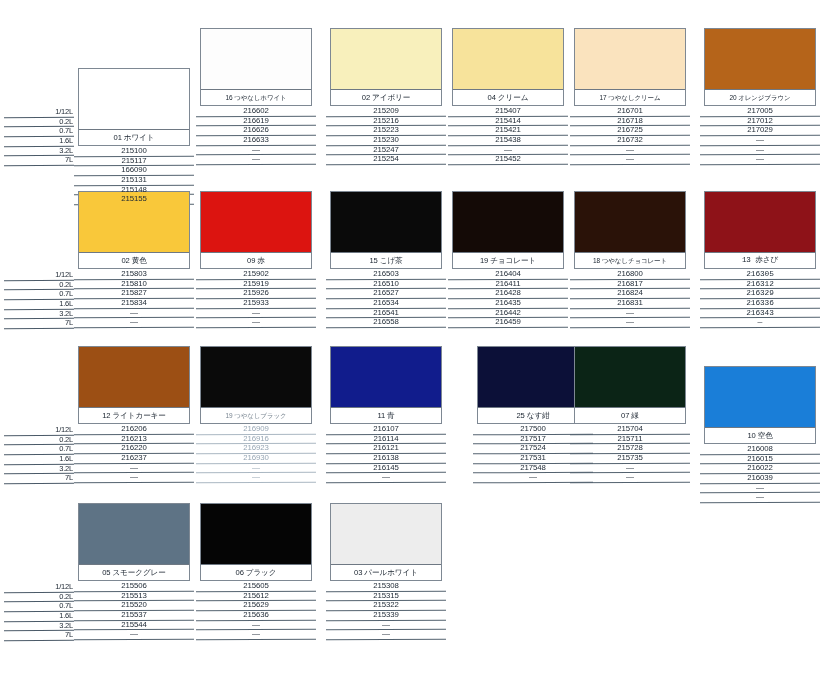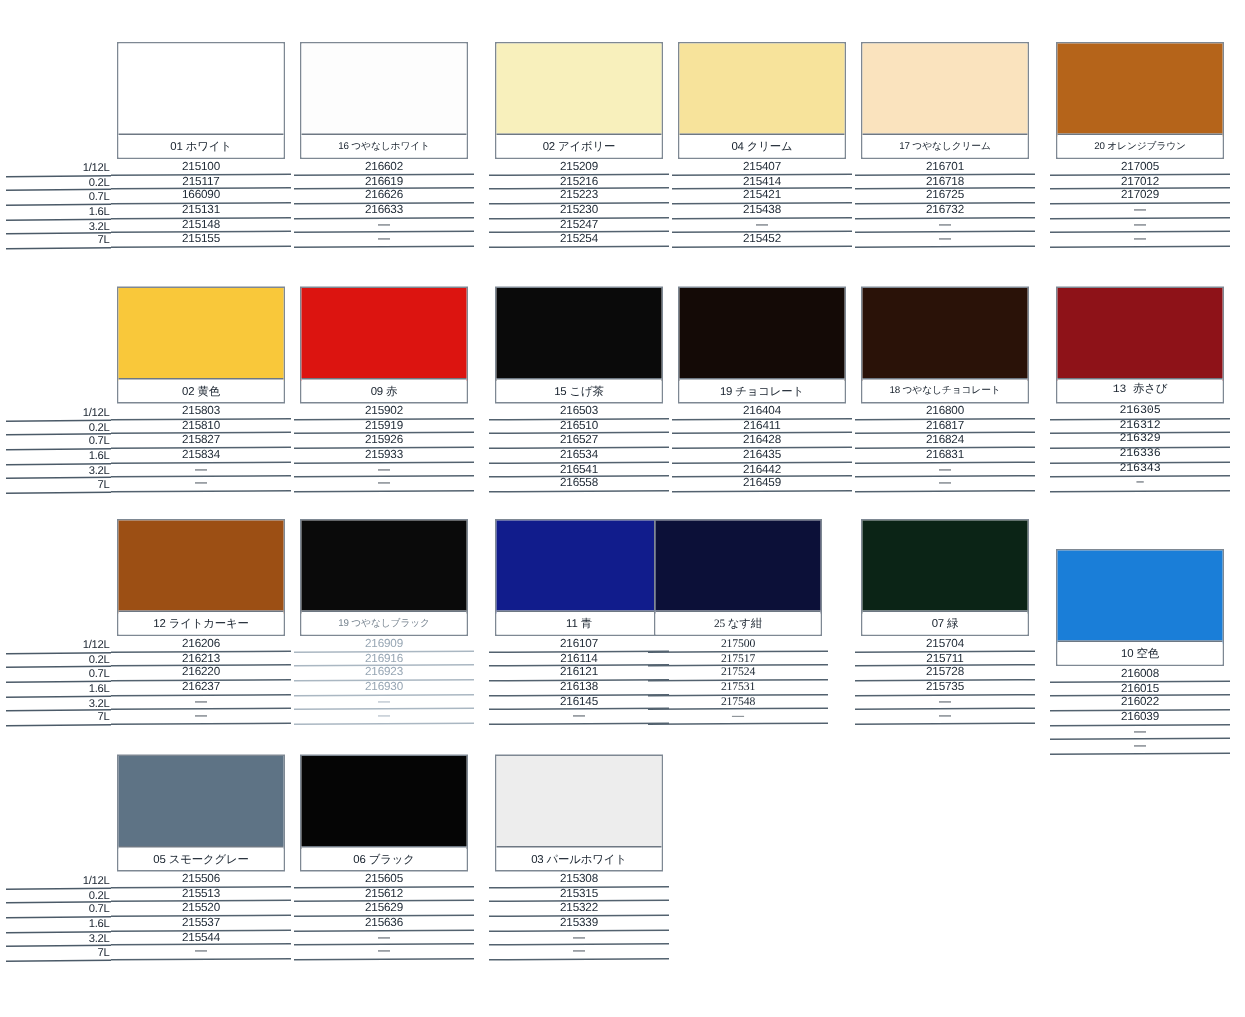--- a/index.html
+++ b/index.html
@@ -131,21 +131,21 @@
 <div id="chart-sheet">
     <div class="color-row" style="position: absolute; left: 0px; top: 20px; width: 830px;">
       <div class="row-labels">
         <div class="row-label-line"><div class="rl-rule"></div><span class="rl-text">1/12L</span></div>
         <div class="row-label-line"><div class="rl-rule"></div><span class="rl-text">0.2L</span></div>
         <div class="row-label-line"><div class="rl-rule"></div><span class="rl-text">0.7L</span></div>
         <div class="row-label-line"><div class="rl-rule"></div><span class="rl-text">1.6L</span></div>
         <div class="row-label-line"><div class="rl-rule"></div><span class="rl-text">3.2L</span></div>
         <div class="row-label-line"><div class="rl-rule"></div><span class="rl-text">7L</span></div>
       </div>
-      <div class="swatch-col" style="left: 78px;">
+      <div class="swatch-col" style="left: 78px; margin-top: 40px;">
         <div class="swatch-box">
           <div class="swatch-fill" style="background: rgb(255, 255, 255);"></div>
           <div class="swatch-name">01 ホワイト</div>
         </div>
         <div class="codes">
           <div class="code-line"><div class="cl-rule"></div><span class="cl-text">215100</span></div>
           <div class="code-line"><div class="cl-rule"></div><span class="cl-text">215117</span></div>
           <div class="code-line"><div class="cl-rule"></div><span class="cl-text">166090</span></div>
           <div class="code-line"><div class="cl-rule"></div><span class="cl-text">215131</span></div>
           <div class="code-line"><div class="cl-rule"></div><span class="cl-text">215148</span></div>
@@ -361,21 +361,21 @@
         </div>
         <div class="codes">
           <div class="code-line"><div class="cl-rule"></div><span class="cl-text">216107</span></div>
           <div class="code-line"><div class="cl-rule"></div><span class="cl-text">216114</span></div>
           <div class="code-line"><div class="cl-rule"></div><span class="cl-text">216121</span></div>
           <div class="code-line"><div class="cl-rule"></div><span class="cl-text">216138</span></div>
           <div class="code-line"><div class="cl-rule"></div><span class="cl-text">216145</span></div>
           <div class="code-line dash"><div class="cl-rule"></div><span class="cl-text">—</span></div>
         </div>
       </div>
-      <div class="swatch-col" style="left: 436px; font-family: Liberation Serif, serif;">
+      <div class="swatch-col" style="left: 477px;">
         <div class="swatch-box">
           <div class="swatch-fill" style="background: rgb(12, 16, 56);"></div>
           <div class="swatch-name">25 なす紺</div>
         </div>
         <div class="codes">
           <div class="code-line"><div class="cl-rule"></div><span class="cl-text">217500</span></div>
           <div class="code-line"><div class="cl-rule"></div><span class="cl-text">217517</span></div>
           <div class="code-line"><div class="cl-rule"></div><span class="cl-text">217524</span></div>
           <div class="code-line"><div class="cl-rule"></div><span class="cl-text">217531</span></div>
           <div class="code-line"><div class="cl-rule"></div><span class="cl-text">217548</span></div>

